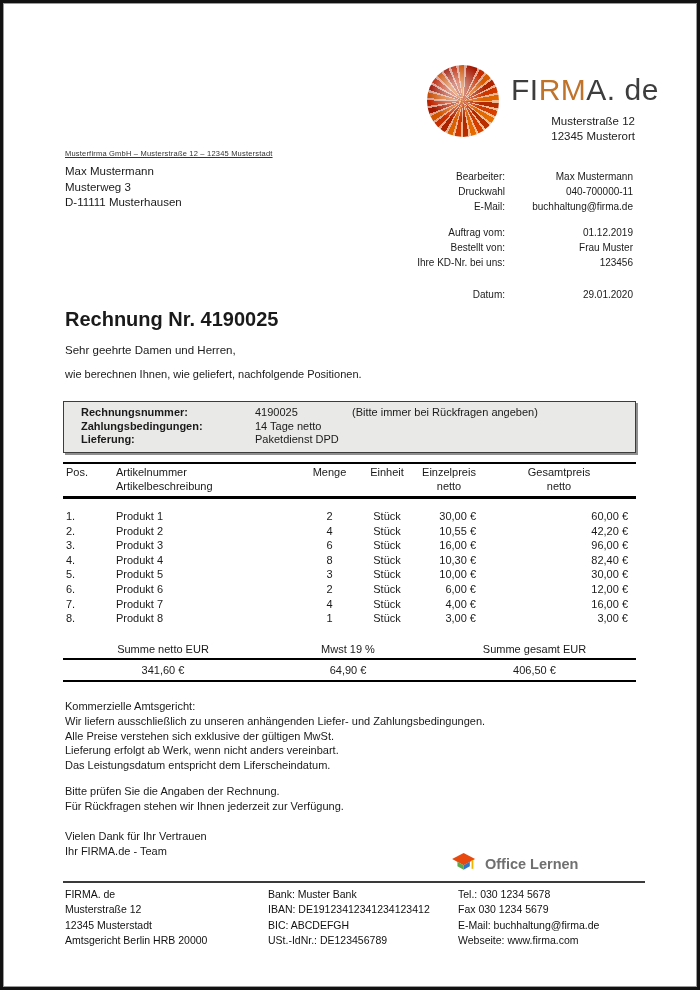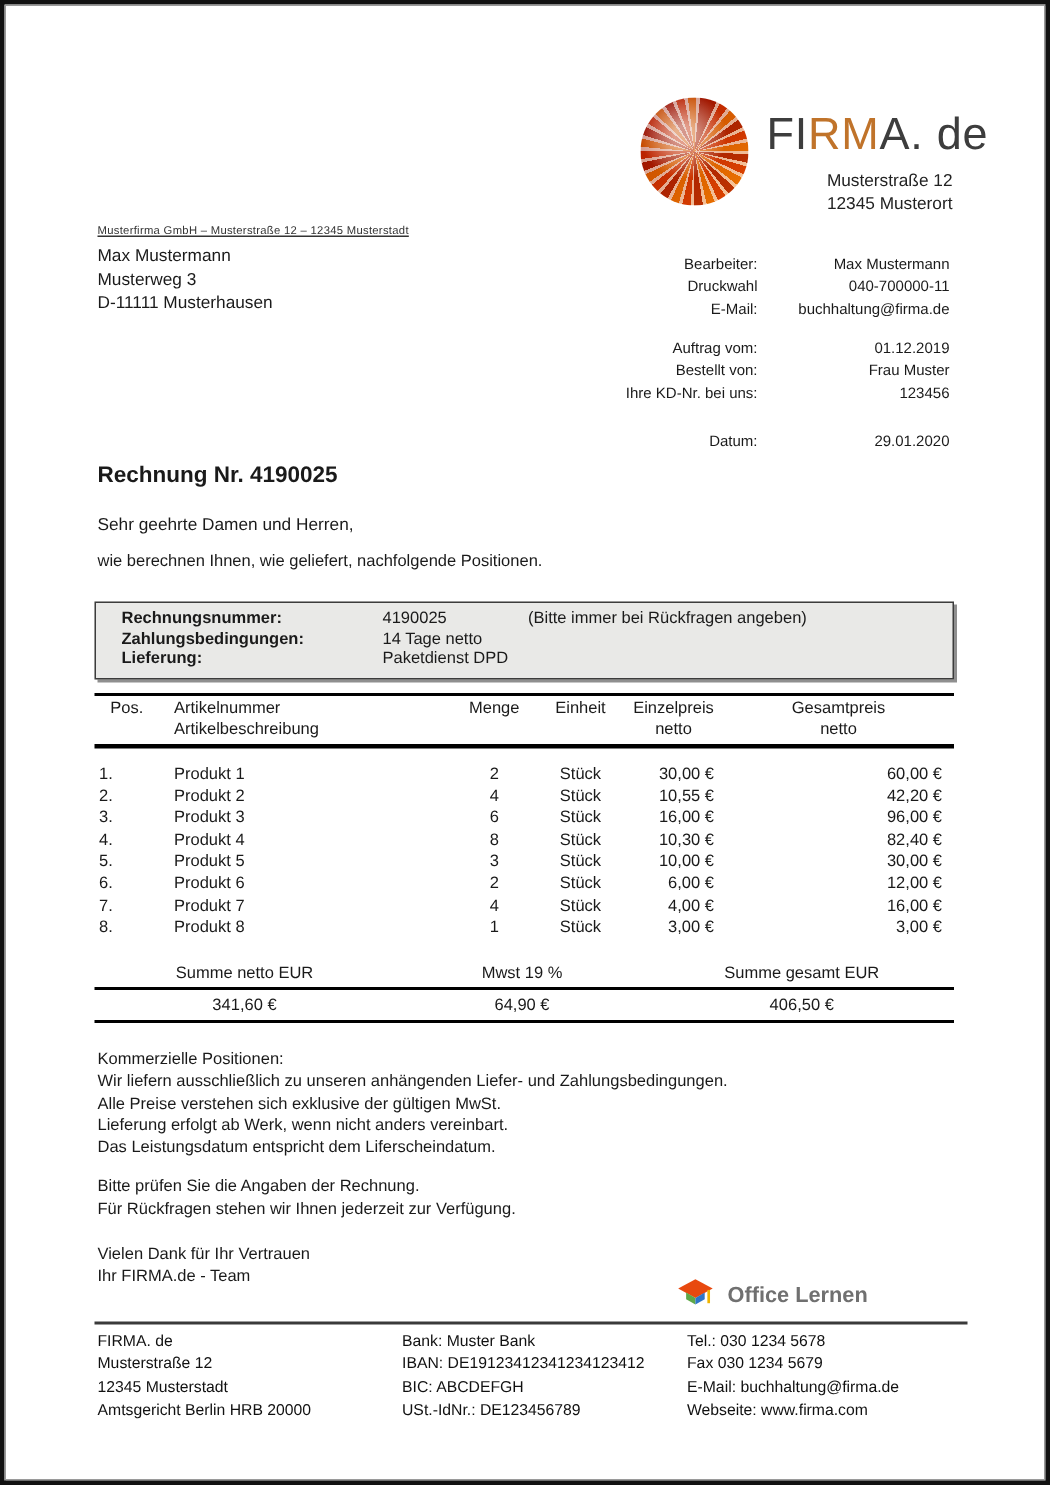--- a/index.html
+++ b/index.html
@@ -36,39 +36,39 @@
 
   .sender-line { left:62px; top:146px; font-size:7.5px; color:#333; text-decoration:underline; letter-spacing:0.2px; }
   .recipient { left:62px; top:161px; font-size:11.5px; line-height:15.5px; }
 
   .info-block { right:64px; top:166px; font-size:10px; line-height:15px; }
   .info-row { display:flex; justify-content:flex-end; }
   .il { text-align:right; color:#1a1a1a; }
   .iv { width:128px; text-align:right; }
   .gap11 { height:11px; } .gap17 { height:17px; }
 
-  .doc-title { left:62px; top:305px; font-size:15px; font-weight:bold; }
+  .doc-title { left:62px; top:305px; font-size:20px; font-weight:bold; }
   .salutation { left:62px; top:341px; font-size:11.5px; }
   .intro { left:62px; top:365px; font-size:11px; }
 
   .info-box {
     left:60px; top:398px; width:573px;
     background:#e9e9e7; border:1px solid #3c3c3c;
     box-shadow:2px 2px 0 #8f8f8f;
     padding:4px 0 5px 0; font-size:11px; line-height:13.5px;
   }
   .box-row { display:flex; }
   .box-label { width:148px; padding-left:17px; font-weight:bold; }
   .box-value { width:97px;margin-left:43px; }
   .box-note  { flex:1; }
 
   .items { left:60px; top:459px; width:573px; font-size:11px; }
   .tgrid { display:grid; grid-template-columns:40px 198px 57px 58px 66px 1fr; }
   .thead { border-top:2px solid #000; border-bottom:3px solid #000; padding:2px 0 3px 0; line-height:13.5px; }
-  .thead .c-pos { padding-left:3px;text-align:center; }
+  .thead .c-pos { padding-left:3px; }
   .c-art { padding-left:13px; }
   .c-center { text-align:center; }
   .c-einzel { text-align:center; }
   .c-gesamt { text-align:center; }
   .trows { margin-top:10px; line-height:14.6px; }
   .trow  { display:grid; grid-template-columns:40px 198px 57px 58px 66px 1fr; }
   .trow .c-pos { padding-left:3px; }
   .v-einzel { text-align:right; padding-right:6px; }
   .v-gesamt { text-align:right; padding-right:8px; }
 
@@ -260,21 +260,21 @@
       <div class="sc3">Summe gesamt EUR</div>
     </div>
     <div class="sumrow sum-values">
       <div class="sc1">341,60 €</div>
       <div class="sc2">64,90 €</div>
       <div class="sc3">406,50 €</div>
     </div>
   </div>
 
   <div class="abs conditions">
-    <div>Kommerzielle Positionen:</div>
+    <div>Kommerzielle Amtsgericht:</div>
     <div>Wir liefern ausschließlich zu unseren anhängenden Liefer- und Zahlungsbedingungen.</div>
     <div>Alle Preise verstehen sich exklusive der gültigen MwSt.</div>
     <div>Lieferung erfolgt ab Werk, wenn nicht anders vereinbart.</div>
     <div>Das Leistungsdatum entspricht dem Liferscheindatum.</div>
   </div>
   <div class="abs notes">
     <div>Bitte prüfen Sie die Angaben der Rechnung.</div>
     <div>Für Rückfragen stehen wir Ihnen jederzeit zur Verfügung.</div>
   </div>
 

